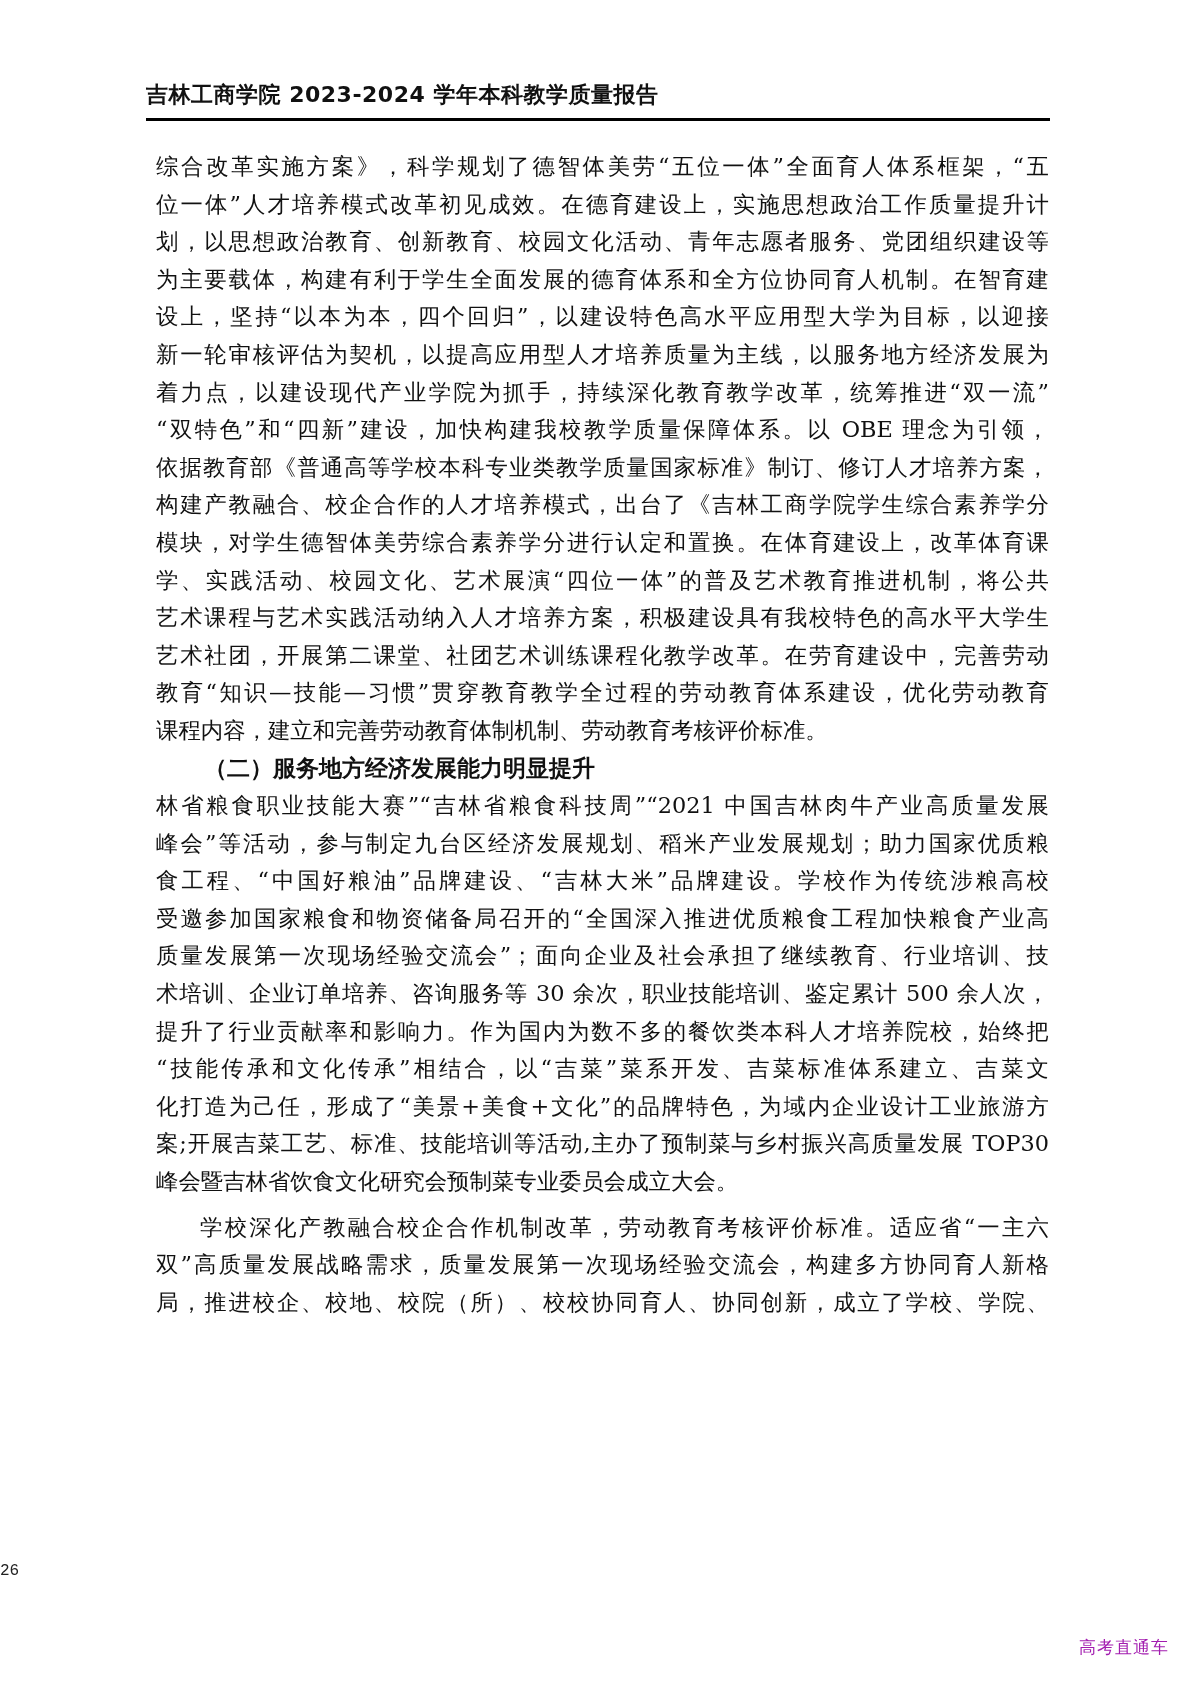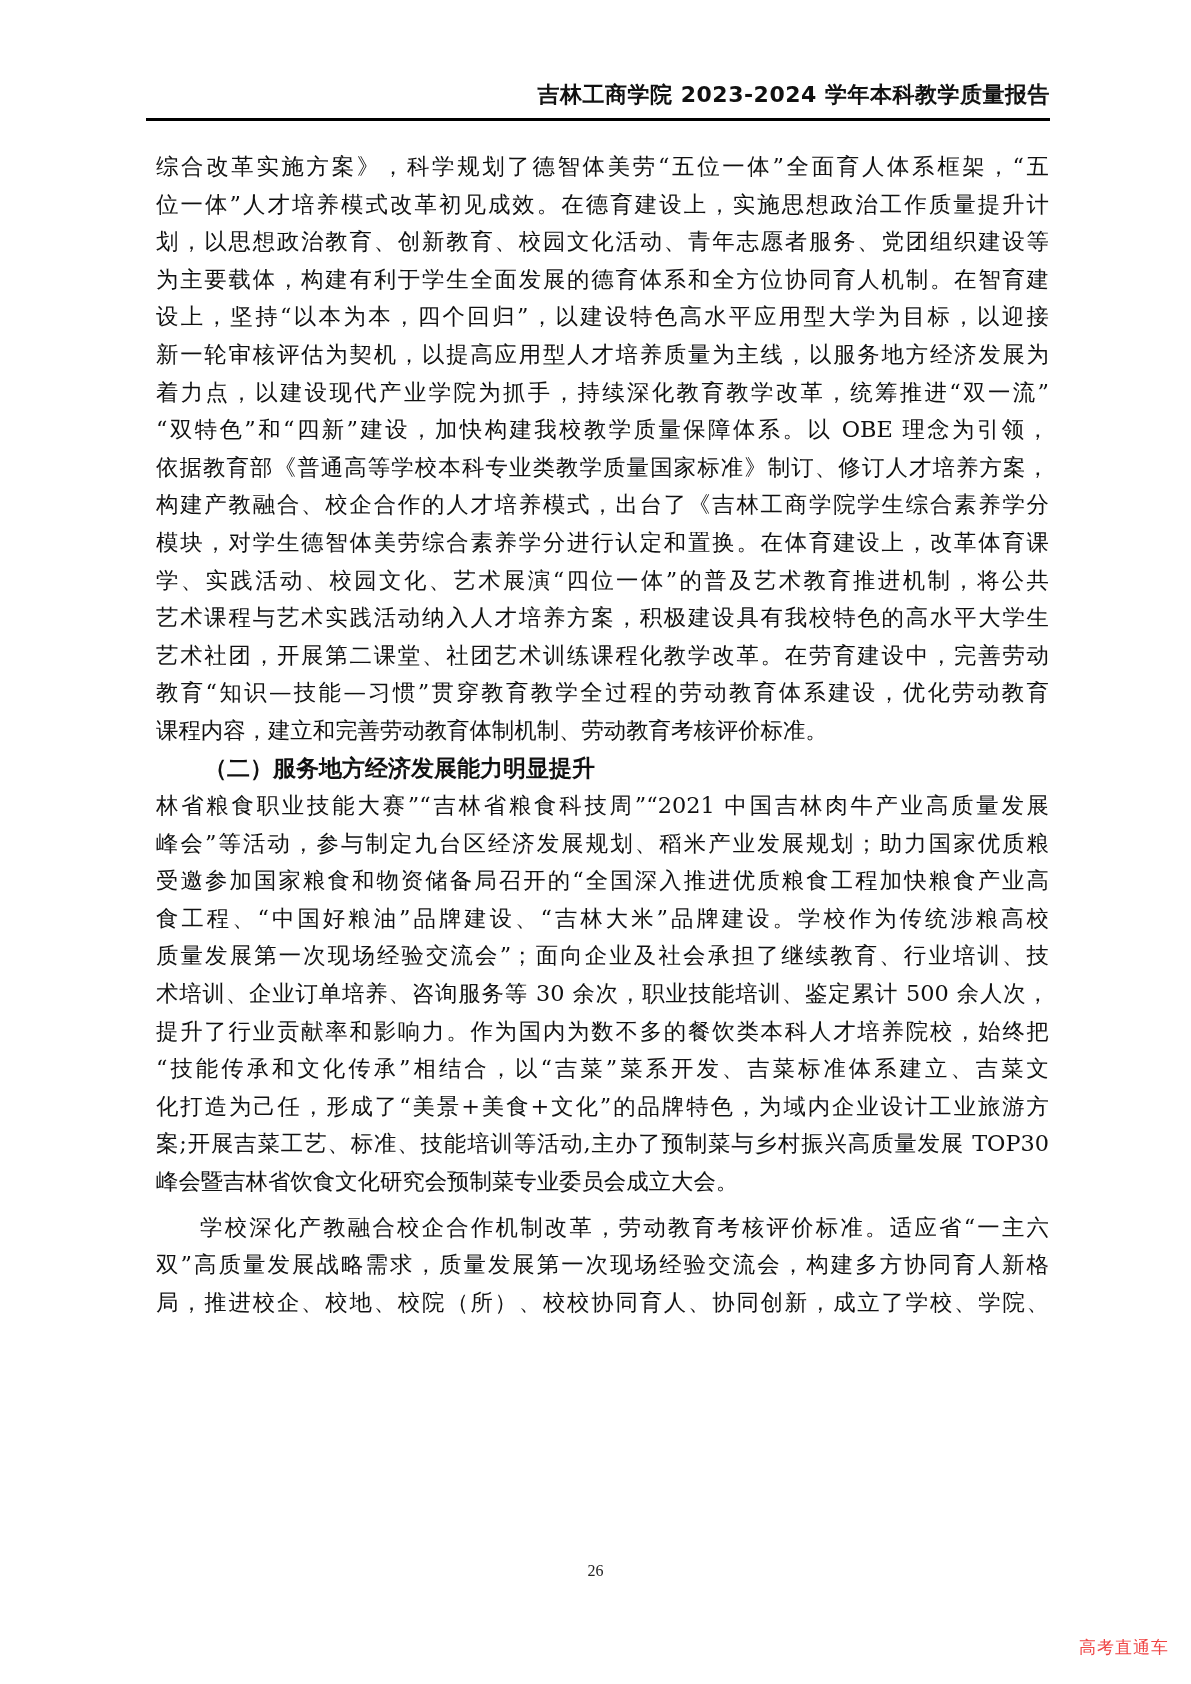--- a/index.html
+++ b/index.html
@@ -13,21 +13,21 @@
       position: relative;
       overflow: hidden;
       color: #111111;
       font-family: "DejaVu Serif", "Liberation Serif", serif;
     }
     .page-header {
       position: absolute;
       left: 146px;
       top: 80px;
       width: 904px;
-      text-align: right;
+      text-align: left;
       font-family: "DejaVu Sans", "Liberation Sans", sans-serif;
       font-size: 22px;
       font-weight: bold;
       letter-spacing: 0.5px;
       color: #111;
       line-height: 30px;
     }
     .header-rule {
       position: absolute;
       left: 146px;
@@ -67,32 +67,32 @@
       white-space: nowrap;
     }
     .para-gap {
       height: 8px;
     }
     .page-number {
       position: absolute;
       left: 0;
       width: 1191px;
       top: 1562px;
-      text-align: center;
+      text-align: left;
       font-size: 16px;
-      font-family: Liberation Serif, serif;
+      font-family: Liberation Mono, monospace;
       color: #222;
     }
     .watermark {
       position: absolute;
       right: 22px;
       top: 1636px;
       font-family: "DejaVu Sans", "Liberation Sans", sans-serif;
       font-size: 17px;
-      color: #ef4444;
+      color: #a21caf;
       letter-spacing: 1px;
     }
   </style>
 </head>
 <body>
 
 <div class="page-header">吉林工商学院 2023-2024 学年本科教学质量报告</div>
 <div class="header-rule"></div>
 
 <div class="body-text">
@@ -114,22 +114,22 @@
     <div class="line">艺术社团，开展第二课堂、社团艺术训练课程化教学改革。在劳育建设中，完善劳动</div>
     <div class="line">教育“知识—技能—习惯”贯穿教育教学全过程的劳动教育体系建设，优化劳动教育</div>
     <div class="line last">课程内容，建立和完善劳动教育体制机制、劳动教育考核评价标准。</div>
   </div>
 
   <div class="section-heading">（二）服务地方经济发展能力明显提升</div>
 
   <div>
     <div class="line">林省粮食职业技能大赛”“吉林省粮食科技周”“2021 中国吉林肉牛产业高质量发展</div>
     <div class="line">峰会”等活动，参与制定九台区经济发展规划、稻米产业发展规划；助力国家优质粮</div>
+    <div class="line">食工程、“中国好粮油”品牌建设、“吉林大米”品牌建设。学校作为传统涉粮高校</div>
     <div class="line">受邀参加国家粮食和物资储备局召开的“全国深入推进优质粮食工程加快粮食产业高</div>
-    <div class="line">食工程、“中国好粮油”品牌建设、“吉林大米”品牌建设。学校作为传统涉粮高校</div>
     <div class="line">质量发展第一次现场经验交流会”；面向企业及社会承担了继续教育、行业培训、技</div>
     <div class="line">术培训、企业订单培养、咨询服务等 30 余次，职业技能培训、鉴定累计 500 余人次，</div>
     <div class="line">提升了行业贡献率和影响力。作为国内为数不多的餐饮类本科人才培养院校，始终把</div>
     <div class="line">“技能传承和文化传承”相结合，以“吉菜”菜系开发、吉菜标准体系建立、吉菜文</div>
     <div class="line">化打造为己任，形成了“美景+美食+文化”的品牌特色，为域内企业设计工业旅游方</div>
     <div class="line">案;开展吉菜工艺、标准、技能培训等活动,主办了预制菜与乡村振兴高质量发展 TOP30</div>
     <div class="line last">峰会暨吉林省饮食文化研究会预制菜专业委员会成立大会。</div>
   </div>
 
   <div class="para-gap"></div>

